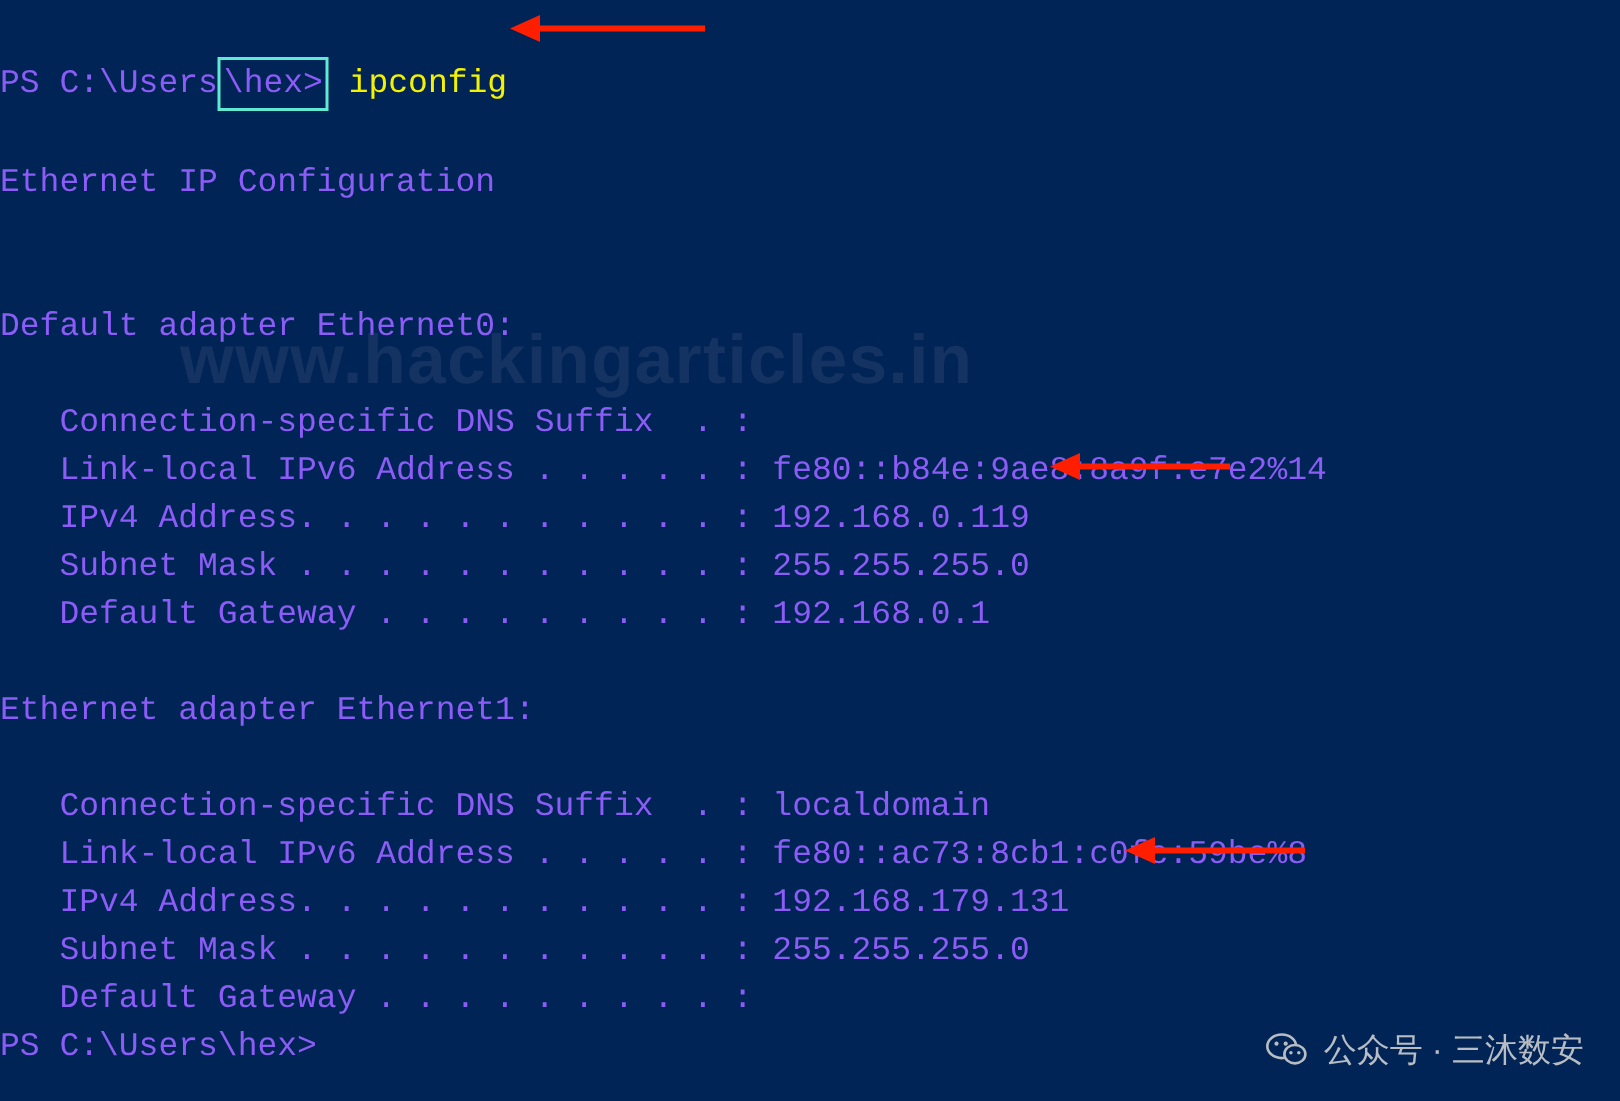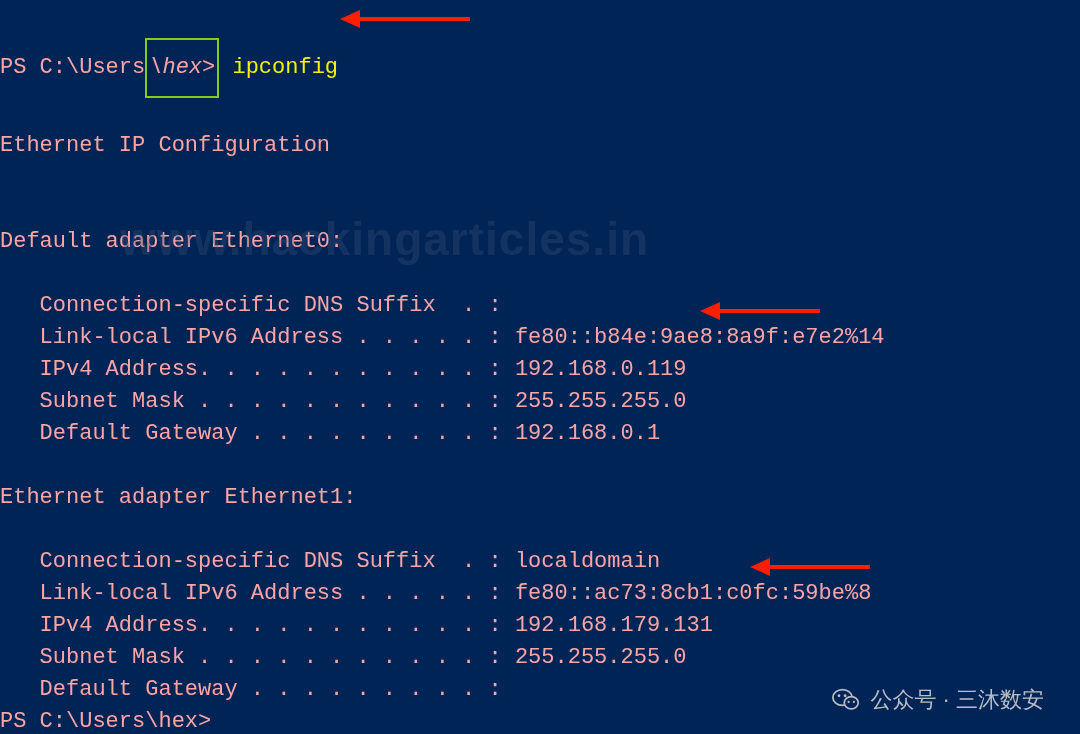--- a/index.html
+++ b/index.html
@@ -10,28 +10,27 @@
       font-size: 22px;
       line-height: 32px;
       color: #e8e8e8;
       position: relative;
       padding-top: 6px;
     }
     .terminal {
       white-space: pre;
       position: relative;
     }
-    .white { color: #fca5a5; }
+    .white { color: #8b5cf6; }
     .yellow { color: #f3f300; margin-top: 48px; }
     .redbox {
-      border: 2px solid #84cc16;
-      padding: 16px 2px;
+      border: 2px solid #5eead4;
+      padding: 4px 2px;
       display: inline-block;
       line-height: 24px;
-      font-style: italic;
     }
     .arrow {
       position: absolute;
       height: 26px;
       pointer-events: none;
     }
     .arrow svg { width: 100%; height: 100%; display: block; }
 
     .watermark-text {
       position: absolute;
@@ -41,21 +40,21 @@
       font-size: 46px;
       font-weight: 700;
       color: rgba(60,80,120,0.35);
       letter-spacing: 1px;
       pointer-events: none;
       user-select: none;
     }
     .footer {
       position: absolute;
       bottom: 18px;
-      right: 36px;
+      right: 24px;
       display: flex;
       align-items: center;
       gap: 10px;
       color: #d8d8d8;
       font-family: Arial, "Microsoft YaHei", sans-serif;
       font-size: 22px;
       opacity: 0.85;
     }
     .chat-icon {
       width: 28px; height: 26px;

